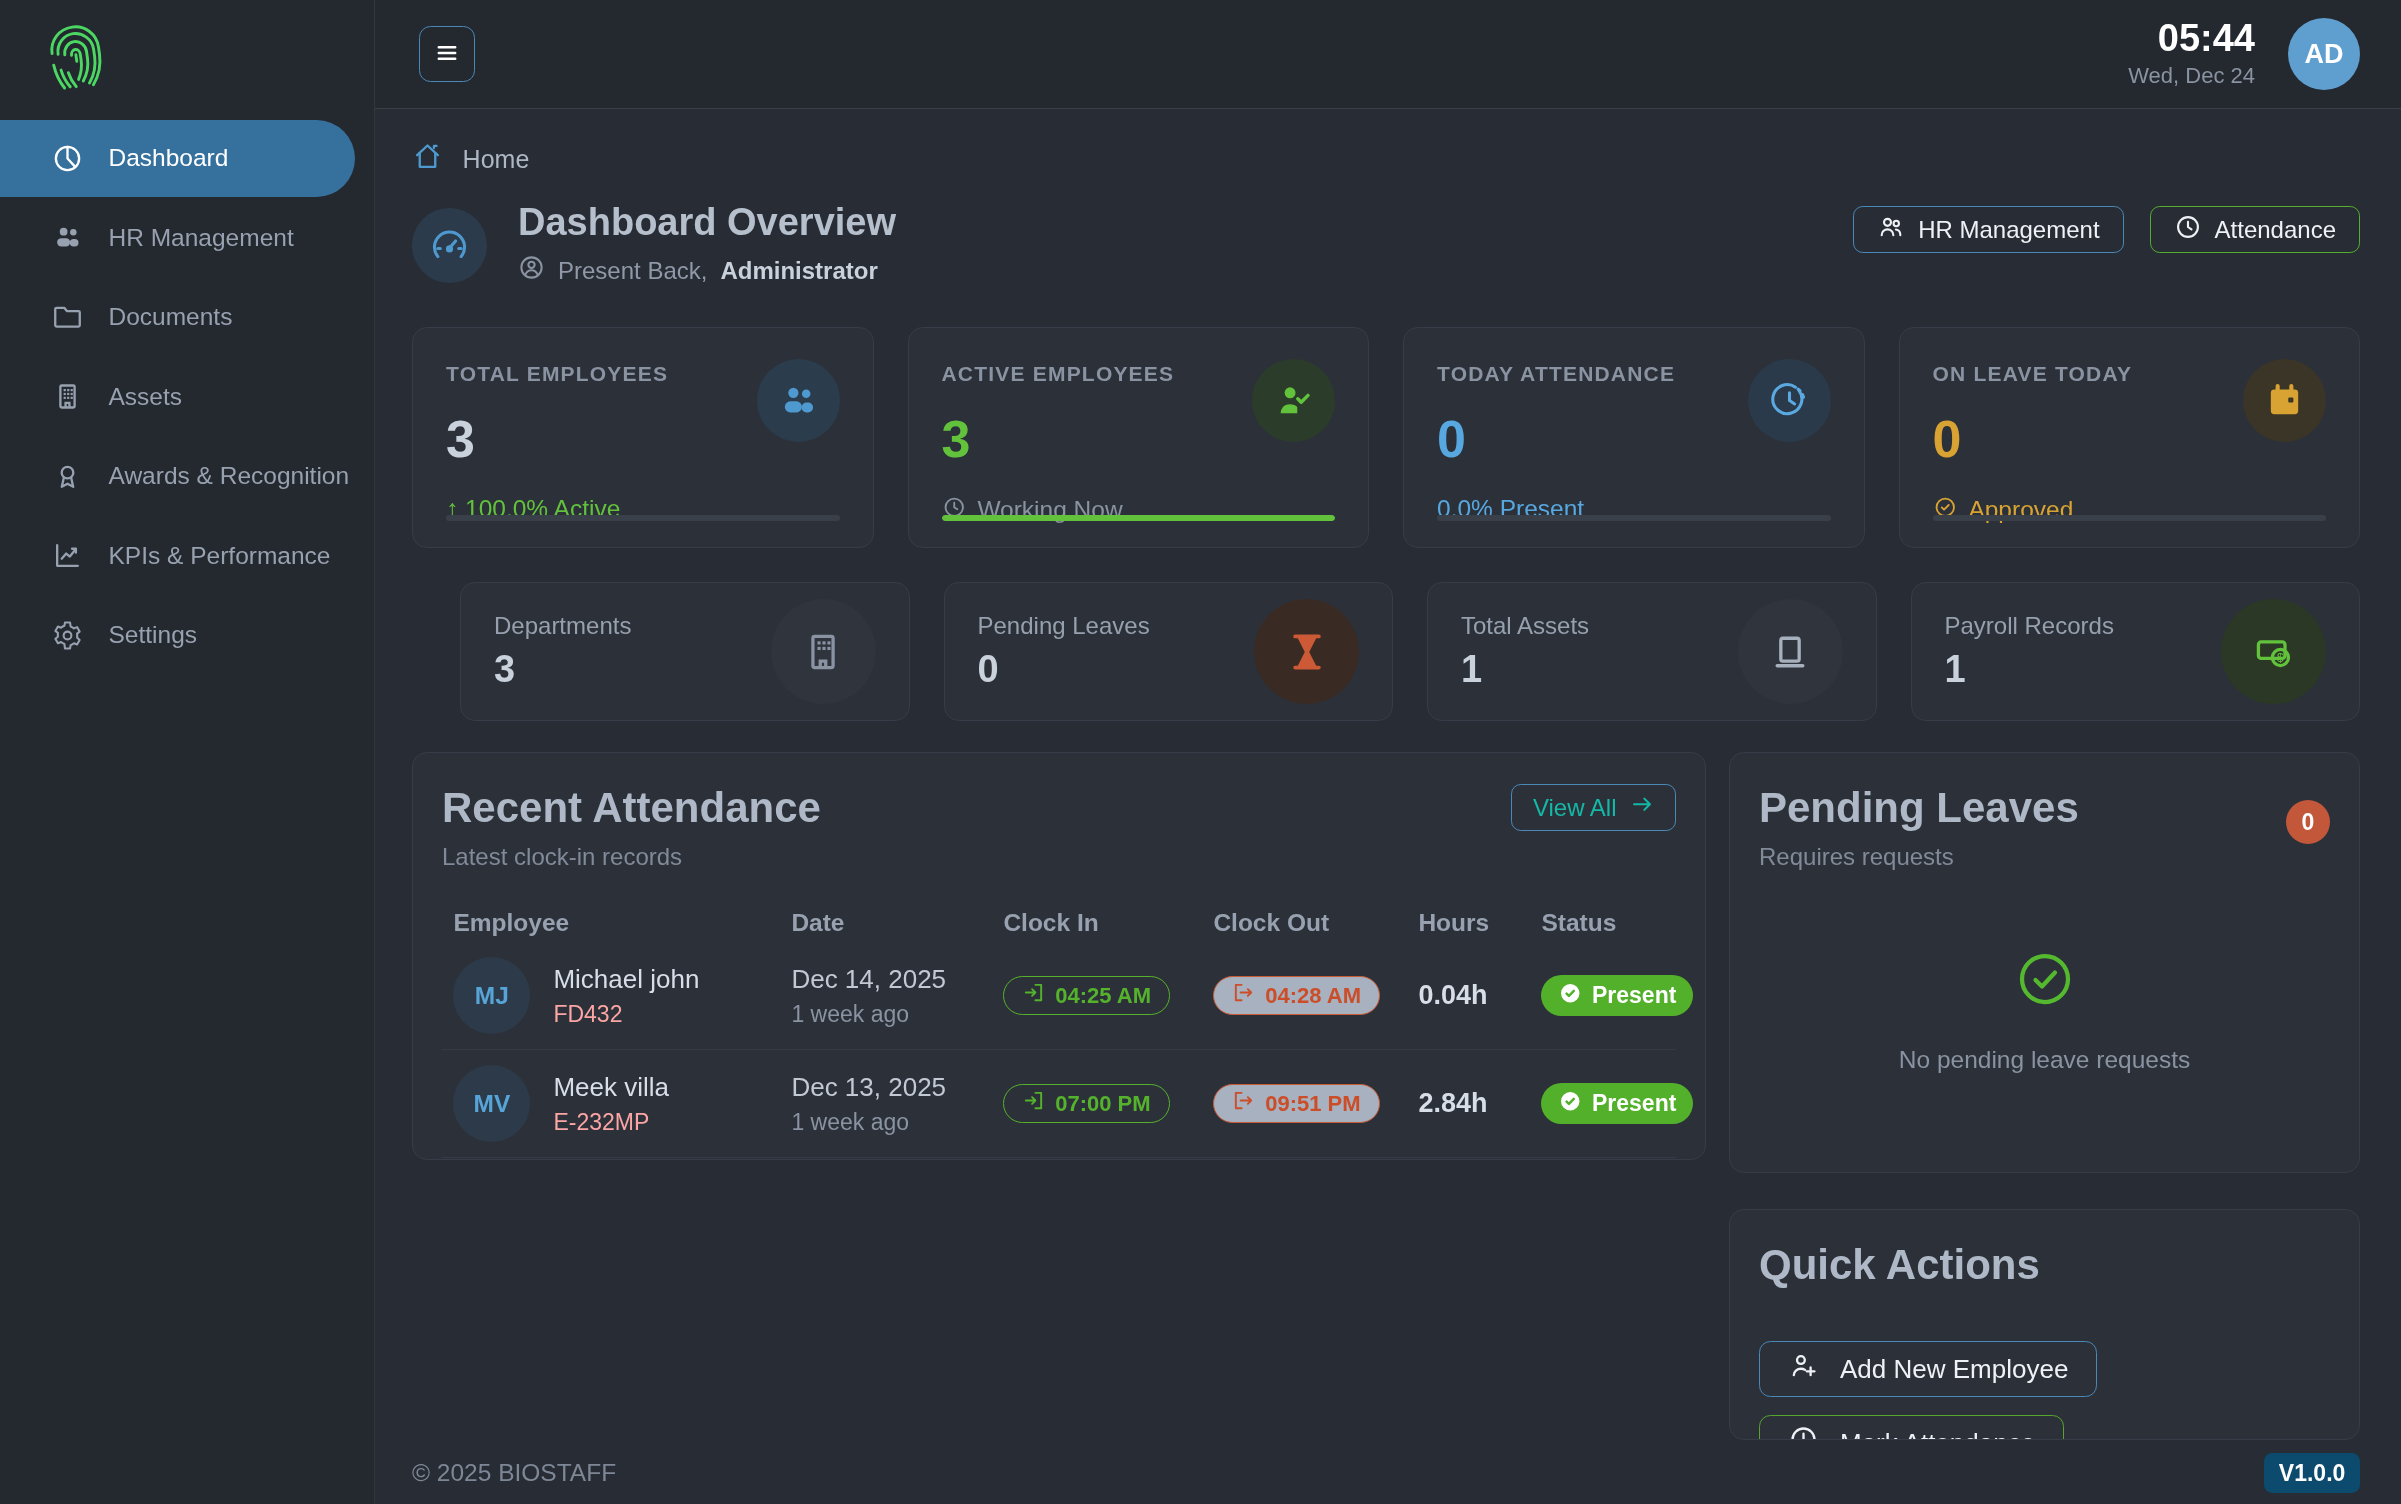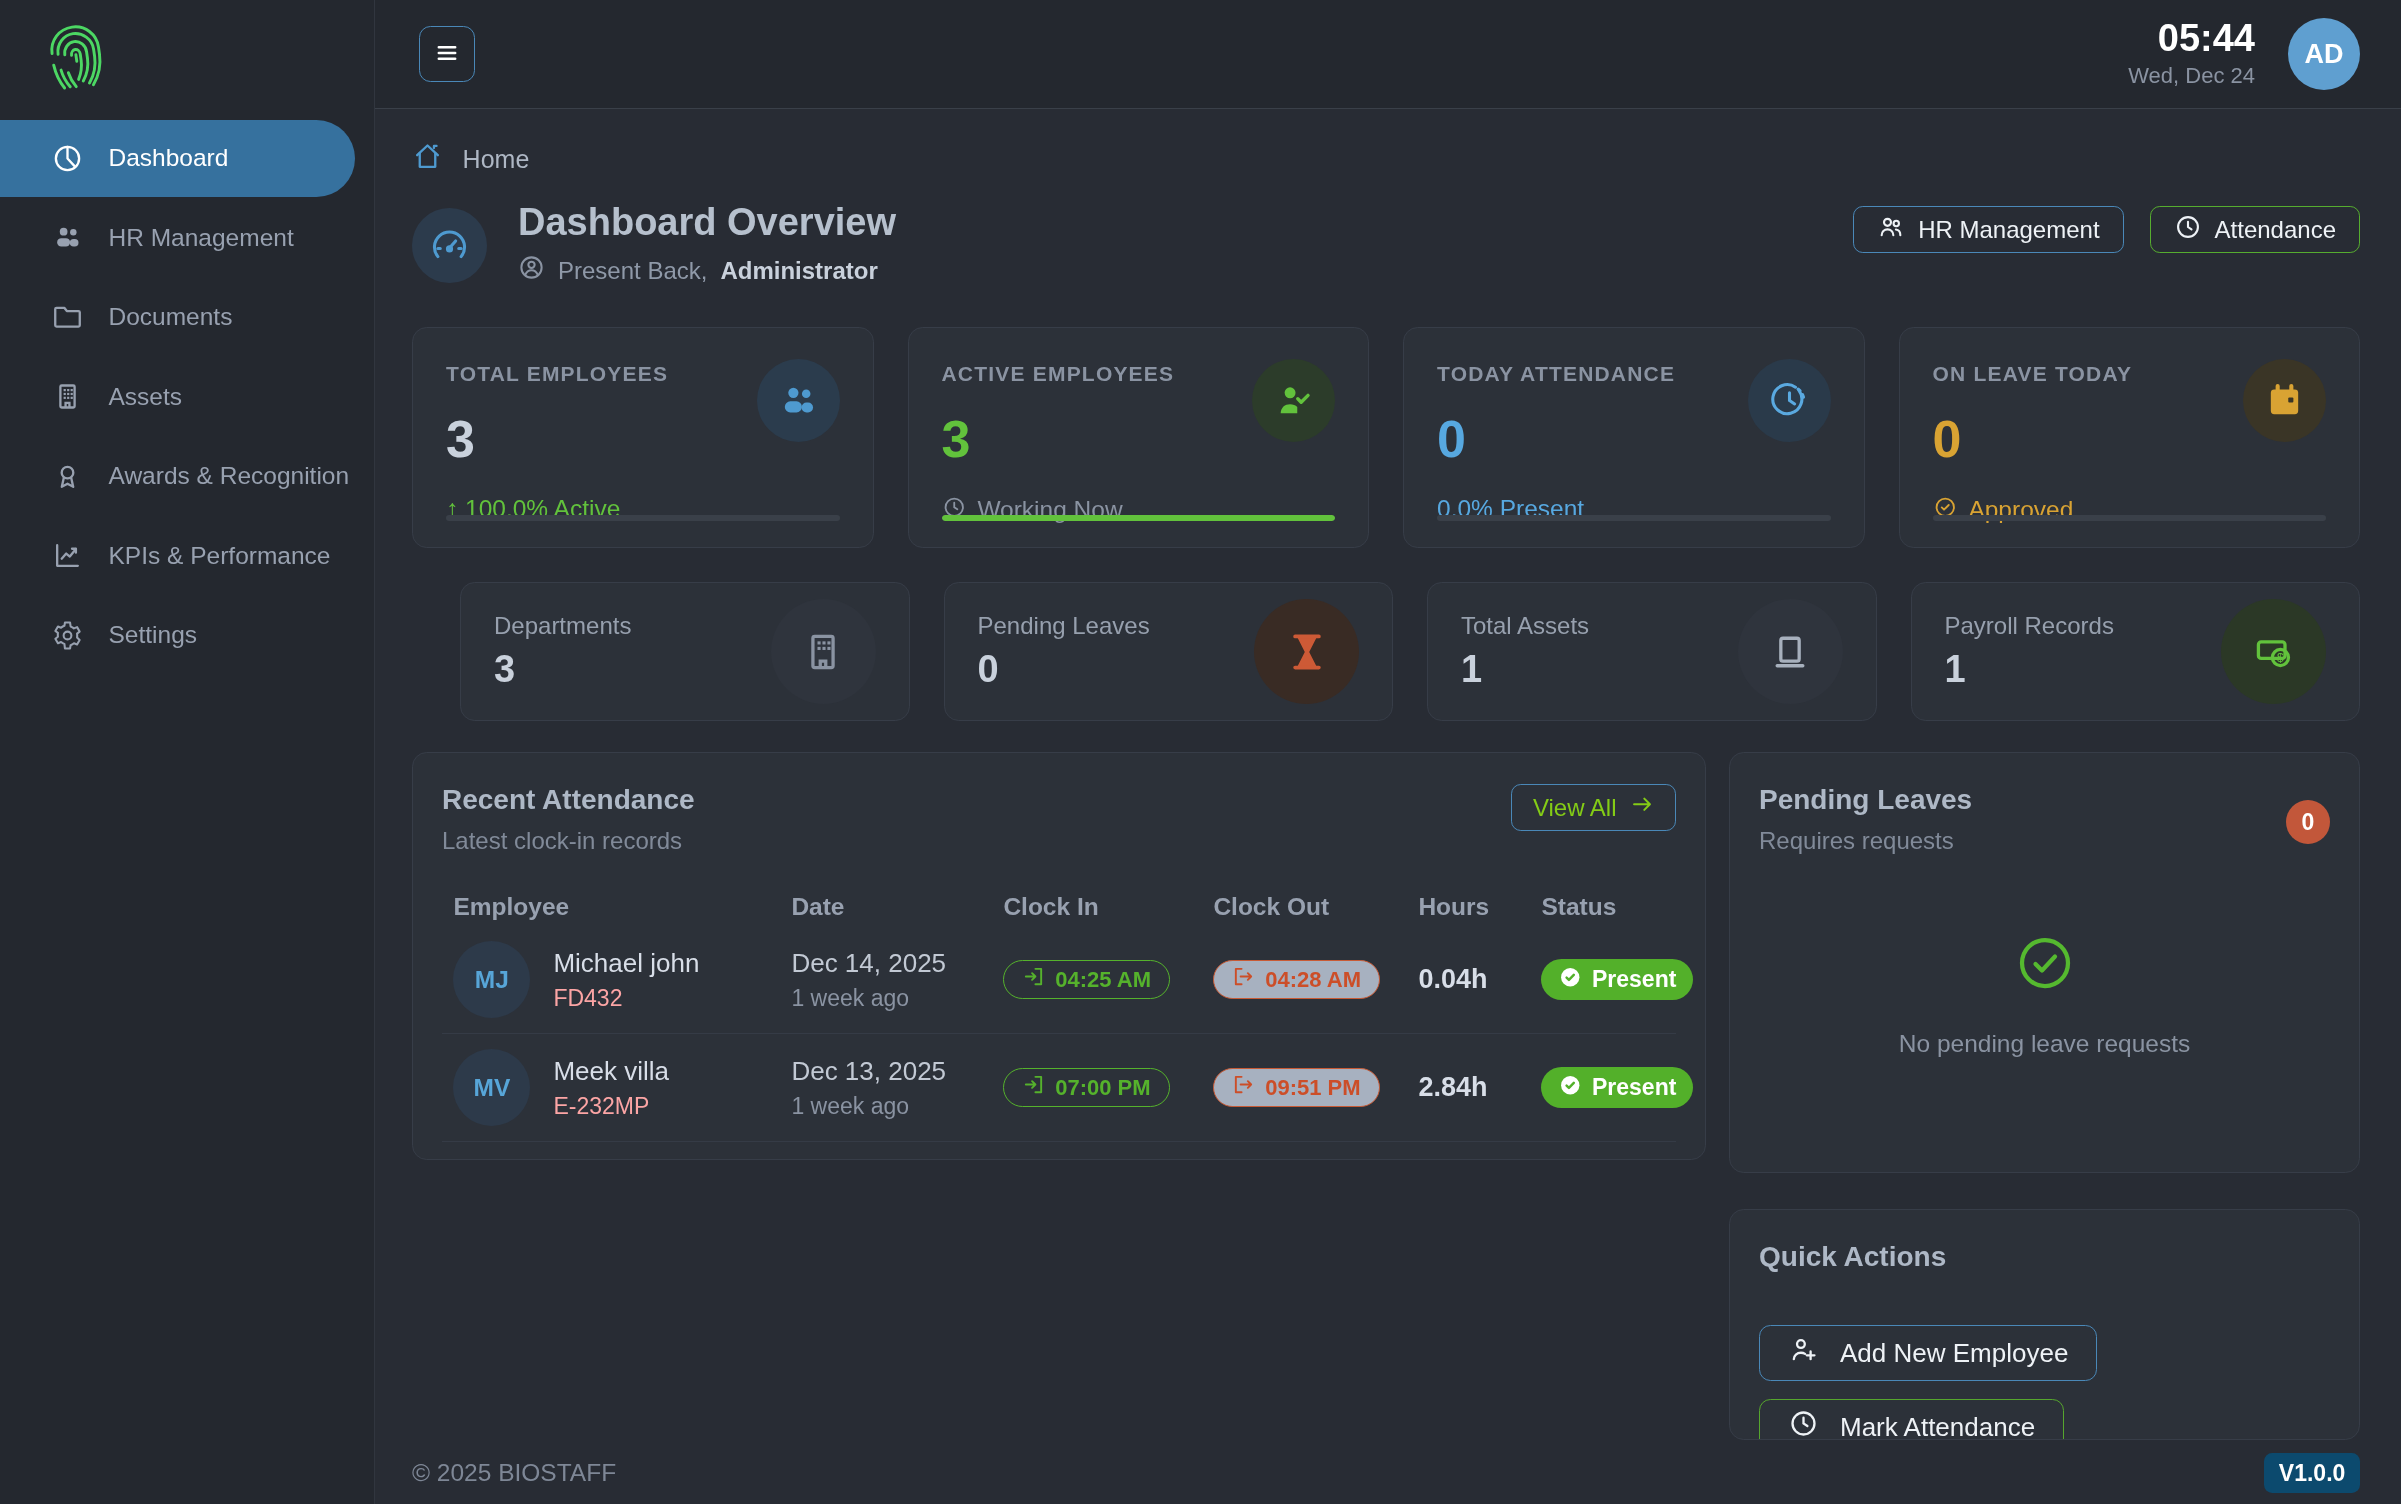--- a/index.html
+++ b/index.html
@@ -90,23 +90,23 @@
   .mi-gray   { background:#2f343d; color:#8a93a2; }
   .mi-orange { background:#392b24; color:#cd5a36; }
   .mi-plain  { background:#2f343d; color:#a7b0bd; }
   .mi-green  { background:#2b3826; color:#62c23c; }
 
   
   .bottom-grid { margin-top:31px; height:689px; display:flex; gap:23px; }
   .panel { background:#2c3139; border:0.8px solid #373d48; border-radius:14.7px; }
   .attendance-panel { width:1294px; height:408px; padding:31px 29px; }
   .panel-head { display:flex; justify-content:space-between; align-items:flex-start; }
-  .panel-title { font-size:28px; font-weight:bold; color:#aeb8c6; }
+  .panel-title { font-size:42px; font-weight:bold; color:#aeb8c6; }
   .panel-sub { font-size:24px; color:#818a99; margin-top:11.4px; }
-  .view-all { height:47px; padding:0 21px; border:1.6px solid #4a88b8; border-radius:9.8px; color:#84cc16;
+  .view-all { height:47px; padding:0 21px; border:1.6px solid #4a88b8; border-radius:9.8px; color:#14b8a6;
               font-size:24px; display:flex; align-items:center; gap:13px; background:transparent; cursor:pointer; }
   .view-all svg { width:24.5px; height:24.5px; }
 
   .att-table { margin-top:33px; }
   .att-header, .att-row { display:grid; grid-template-columns:338px 212px 210px 205px 123px 1fr;
                           align-items:center; padding:0 11.4px; }
   .att-header { font-size:24.5px; font-weight:bold; color:#98a1b0; height:38px; }
   .att-row { height:108px; border-bottom:0.8px solid #353b46; }
   .emp-cell { display:flex; align-items:center; gap:23px; }
   .emp-avatar { width:77px; height:77px; border-radius:50%; background:#2d3a4a; color:#57a5d8;

